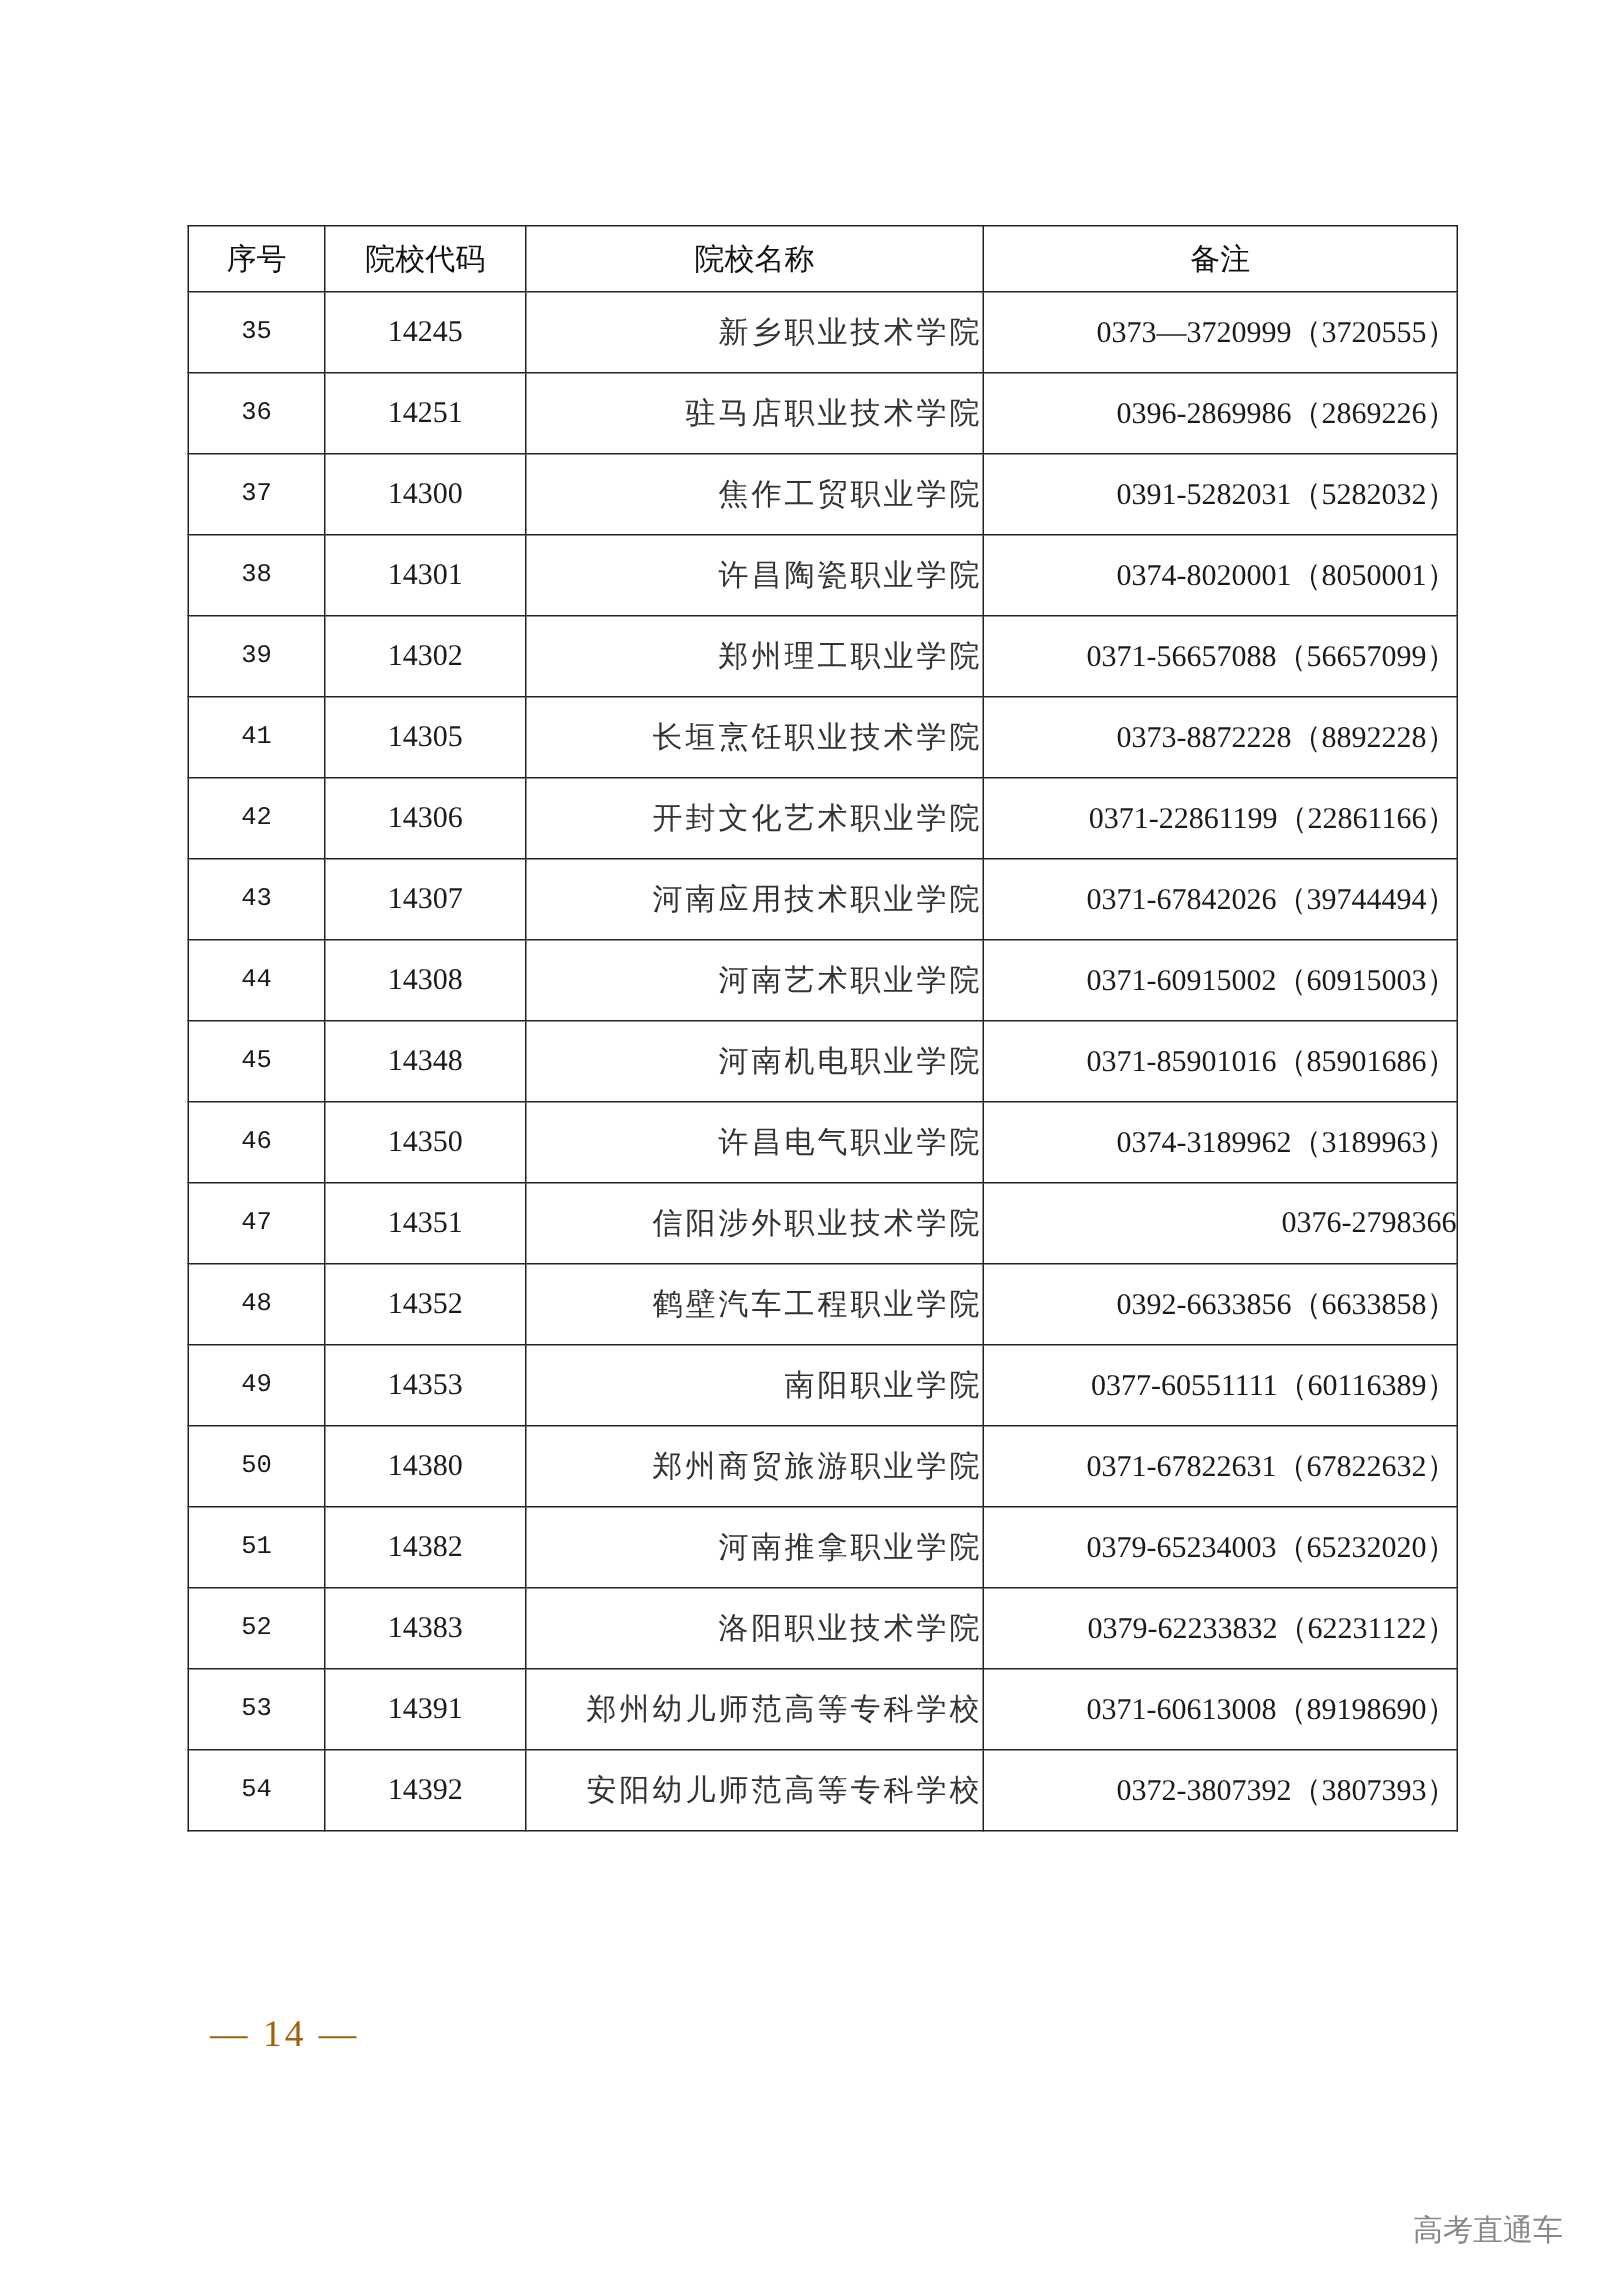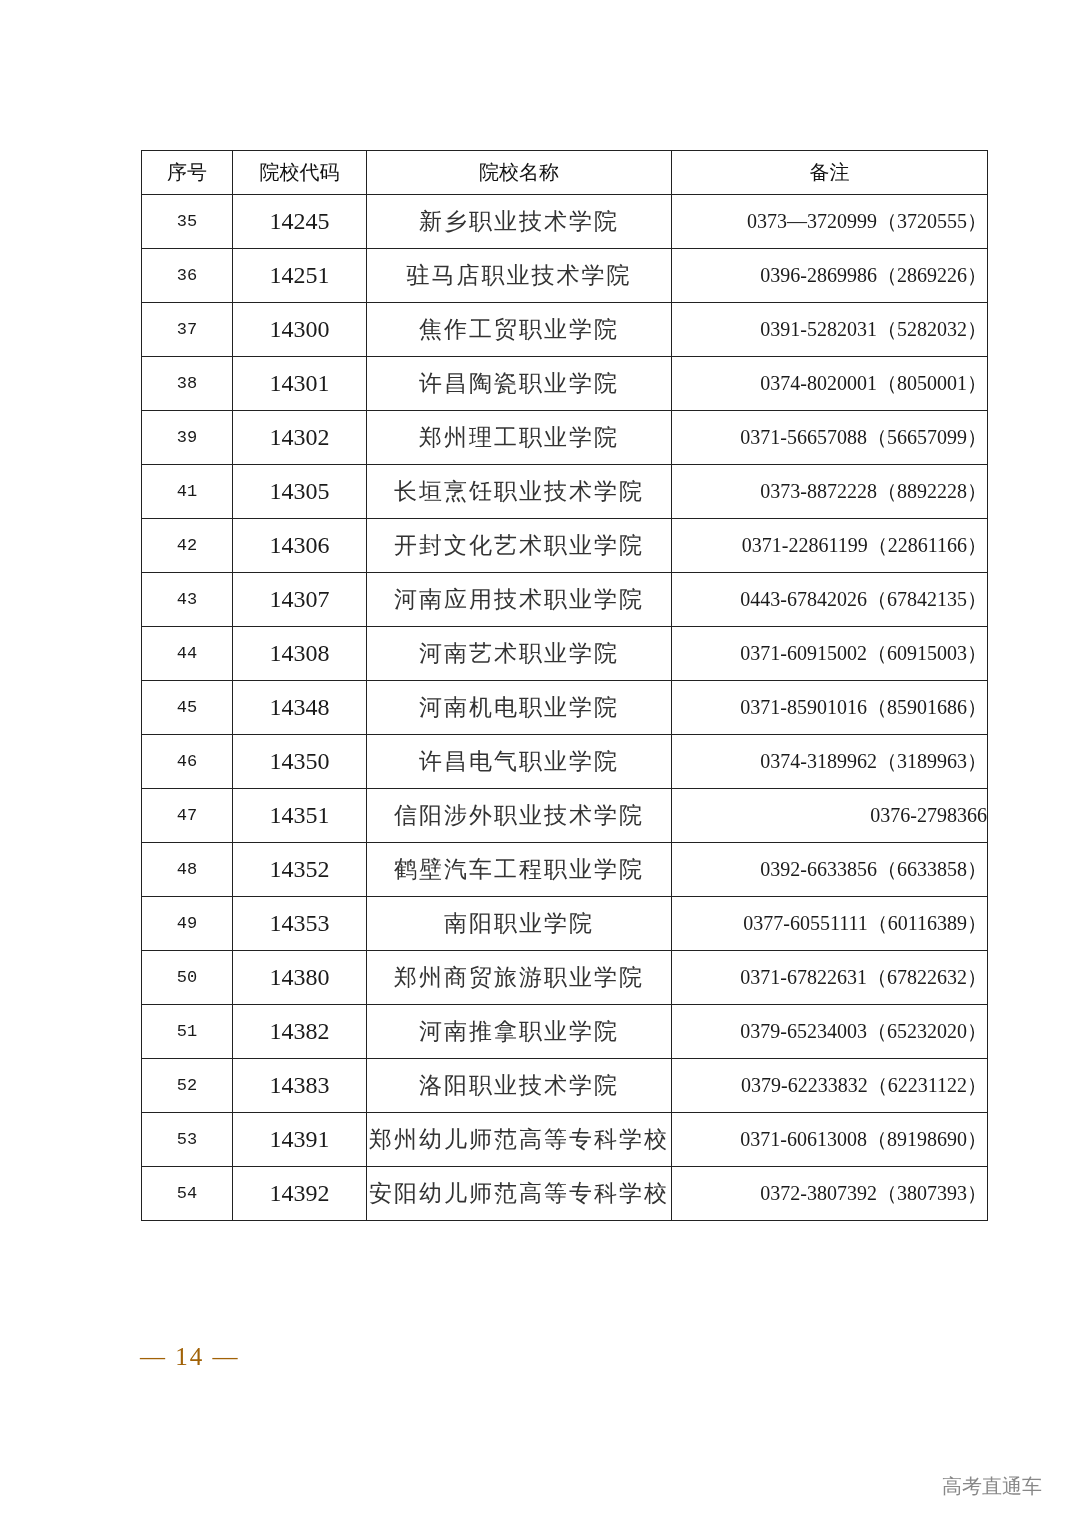--- a/index.html
+++ b/index.html
@@ -4,41 +4,40 @@
   <style>
     html, body { margin: 0; padding: 0; background: #ffffff; }
     body { width: 1080px; height: 1527px; position: relative; overflow: hidden; }
     .page-table {
       position: absolute; left: 125px; top: 150px;
       width: 846px;
       border-collapse: collapse;
       table-layout: fixed;
       font-family: "Liberation Serif", "DejaVu Serif", serif;
       color: #1a1a1a;
-      margin-left: 16px;
     }
     .page-table th, .page-table td {
       border: 1.3px solid #222;
       text-align: center;
       vertical-align: middle;
       padding: 0;
       overflow: hidden;
       white-space: nowrap;
     }
     .page-table th {
       height: 43px;
       font-family: "DejaVu Sans", sans-serif;
       font-weight: normal;
       font-size: 20px;
       color: #111;
     }
     .page-table td { height: 53px; }
     td.c-seq { font-family: Liberation Mono, monospace; font-size: 17px; }
-    td.c-code { font-size: 24px; }
-    td.c-name { font-family: "DejaVu Serif", serif; font-size: 23px; letter-spacing: 2px; color: #333; }
+    td.c-code { font-size: 20px; }
+    td.c-name { font-family: "DejaVu Serif", serif; font-size: 20px; letter-spacing: 2px; color: #333; text-align: right; }
     td.c-note { text-align: right; font-size: 20px; }
     col.w1 { width: 91px; } col.w2 { width: 134px; } col.w3 { width: 305px; } col.w4 { width: 316px; }
     .page-number {
       position: absolute; left: 140px; top: 1343px;
       font-family: "Liberation Serif", serif; font-size: 25px; color: #a16207;
       letter-spacing: 2px;
     }
     .watermark {
       position: absolute; left: 942px; top: 1473px;
       font-family: "DejaVu Sans", sans-serif; font-size: 20px; color: #888; text-align: right;
@@ -102,21 +101,21 @@
       <tr>
         <td class="c-seq">42</td>
         <td class="c-code">14306</td>
         <td class="c-name">开封文化艺术职业学院</td>
         <td class="c-note">0371-22861199（22861166）</td>
       </tr>
       <tr>
         <td class="c-seq">43</td>
         <td class="c-code">14307</td>
         <td class="c-name">河南应用技术职业学院</td>
-        <td class="c-note">0443-67842026（67842135）</td>
+        <td class="c-note">0371-67842026（39744494）</td>
       </tr>
       <tr>
         <td class="c-seq">44</td>
         <td class="c-code">14308</td>
         <td class="c-name">河南艺术职业学院</td>
         <td class="c-note">0371-60915002（60915003）</td>
       </tr>
       <tr>
         <td class="c-seq">45</td>
         <td class="c-code">14348</td>

